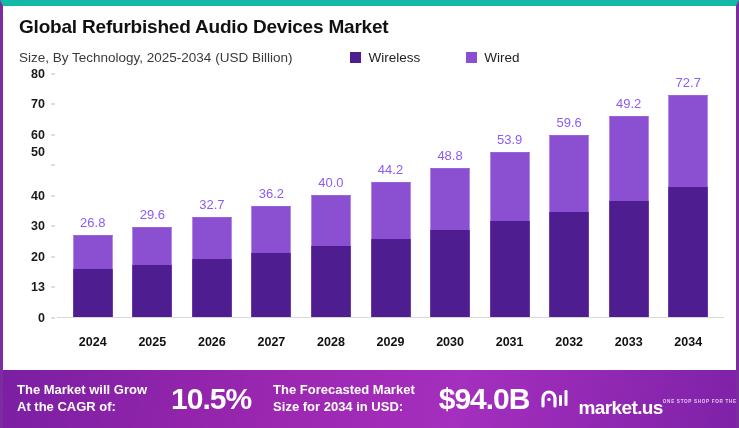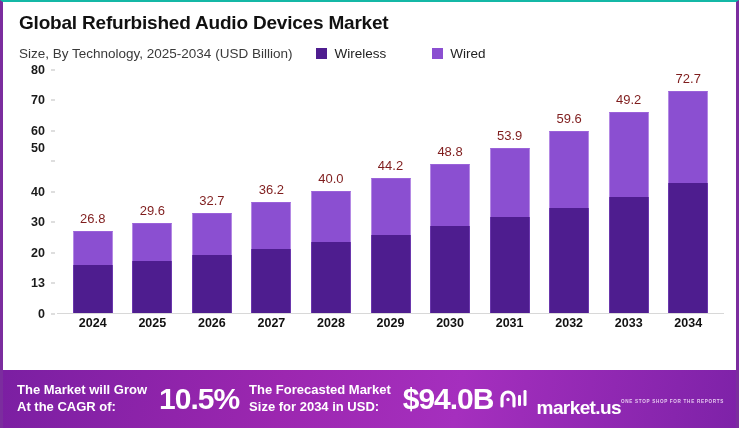--- a/index.html
+++ b/index.html
@@ -12,21 +12,21 @@
     overflow: hidden;
   }
 
   .infographic {
     position: relative;
     width: 739px;
     height: 428px;
     background: #ffffff;
     border-left: 3px solid #7b2d9e;
     border-right: 3px solid #7b2d9e;
-    border-top: 2px solid #14b8a6;
+    border-top: 6px solid #14b8a6;
     overflow: hidden;
   }
 
   
   .chart-header {
     padding: 10px 16px 0 16px;
   }
 
   .chart-title {
     font-size: 19px;
@@ -45,21 +45,21 @@
 
   .chart-subtitle {
     font-size: 13.5px;
     color: #3a3a3a;
     white-space: nowrap;
   }
 
   .legend {
     display: flex;
     align-items: center;
-    margin-left: 24px;
+    margin-left: 58px;
     gap: 46px;
   }
 
   .legend-item {
     display: flex;
     align-items: center;
     gap: 7px;
   }
 
   .legend-swatch {
@@ -163,30 +163,30 @@
   }
 
   .bar-value {
     position: absolute;
     bottom: 100%;
     left: 50%;
     transform: translateX(-50%);
     margin-bottom: 5px;
     font-size: 13px;
     font-weight: normal;
-    color: #7f1d1d;
+    color: #8b5cf6;
     white-space: nowrap;
     margin-top: 11px;
   }
 
   .x-axis {
     position: absolute;
     left: 40px;
     right: 0;
-    top: 246px;
+    top: 261px;
     display: flex;
     justify-content: space-between;
     padding: 0 6px;
   }
 
   .x-tick {
     flex: 1 1 0;
     text-align: center;
     font-size: 12.5px;
     font-weight: bold;
@@ -197,21 +197,21 @@
   .footer {
     position: absolute;
     left: 0;
     right: 0;
     bottom: 0;
     height: 58px;
     background: linear-gradient(100deg, #7b1fa2 0%, #9c27b0 38%, #a52fbe 62%, #7e22a8 100%);
     display: flex;
     align-items: center;
     padding: 0 12px 0 14px;
-    gap: 0;
+    gap: 12px;
   }
 
   .footer-text {
     color: #ffffff;
     font-size: 13px;
     font-weight: bold;
     line-height: 1.28;
     white-space: nowrap;
   }
 

